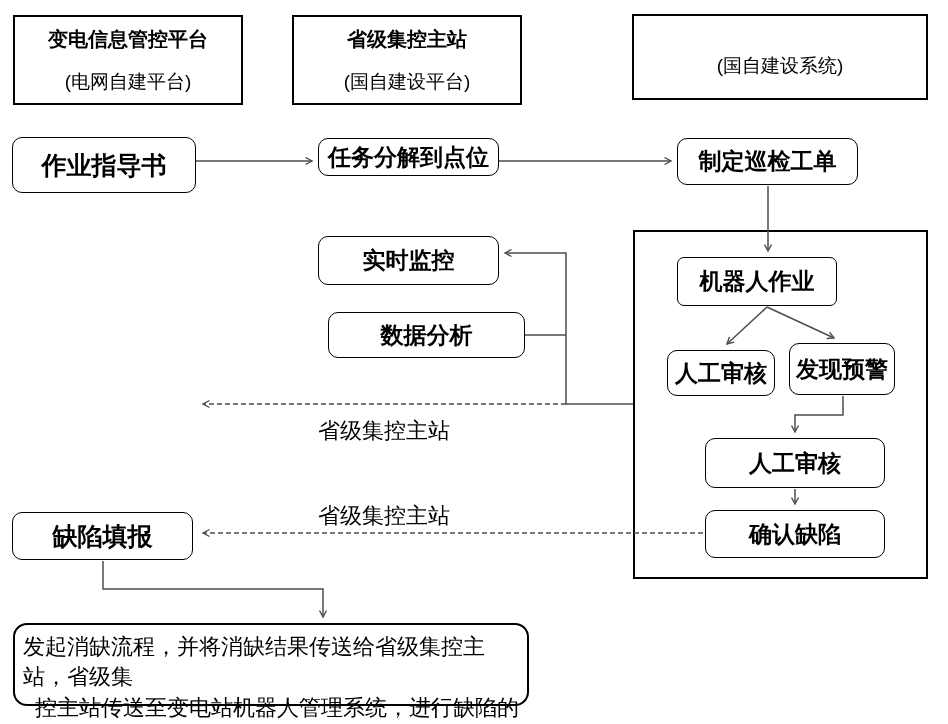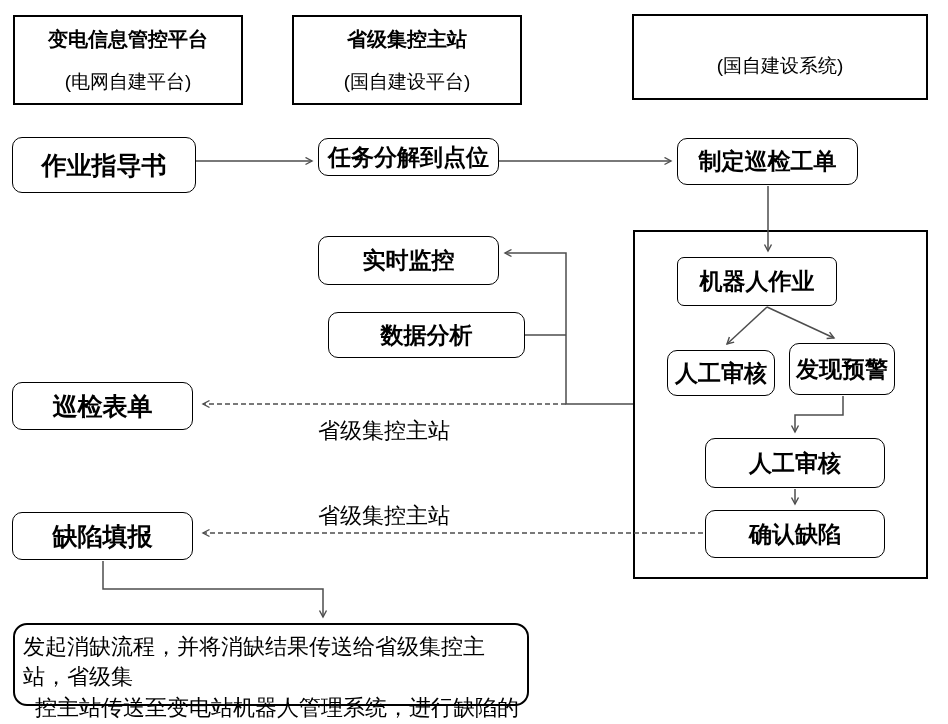--- a/index.html
+++ b/index.html
@@ -79,21 +79,20 @@
 
   <div class="node" style="left:318px;top:228px;width:181px;height:49px;margin-top:8px;">实时监控</div>
   <div class="node" style="left:328px;top:312px;width:197px;height:46px;">数据分析</div>
 
   <div class="node" style="left:677px;top:257px;width:160px;height:49px;border-radius:7px;">机器人作业</div>
   <div class="node" style="left:667px;top:350px;width:108px;height:46px;">人工审核</div>
   <div class="node" style="left:789px;top:343px;width:106px;height:52px;">发现预警</div>
   <div class="node" style="left:705px;top:438px;width:180px;height:50px;">人工审核</div>
   <div class="node" style="left:705px;top:510px;width:180px;height:48px;">确认缺陷</div>
 
-  <div class="node" style="left:12px;top:382px;width:181px;height:48px;font-size:25px;">巡检表单</div>
   <div class="node" style="left:12px;top:512px;width:181px;height:48px;font-size:25px;">缺陷填报</div>
 
   <div class="flow-label" style="left:318px;top:416px;">省级集控主站</div>
   <div class="flow-label" style="left:318px;top:501px;">省级集控主站</div>
 
   <div class="footer-box">
     <div class="footer-line1">发起消缺流程，并将消缺结果传送给省级集控主站，省级集</div>
     <div class="footer-line2">控主站传送至变电站机器人管理系统，进行缺陷的闭环。</div>
   </div>
 

